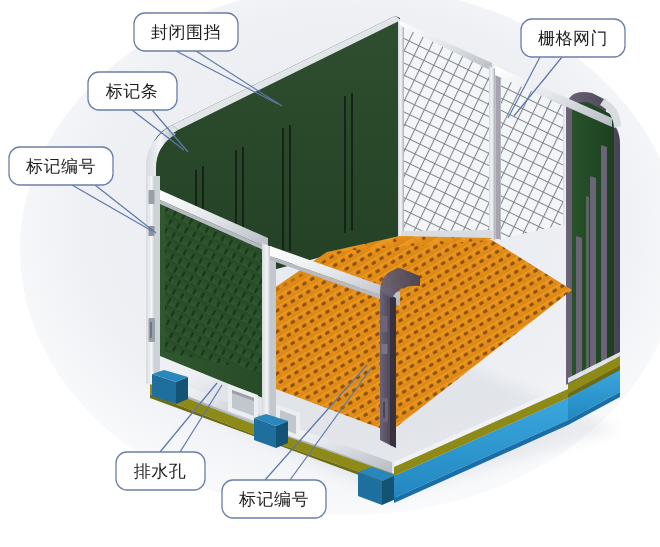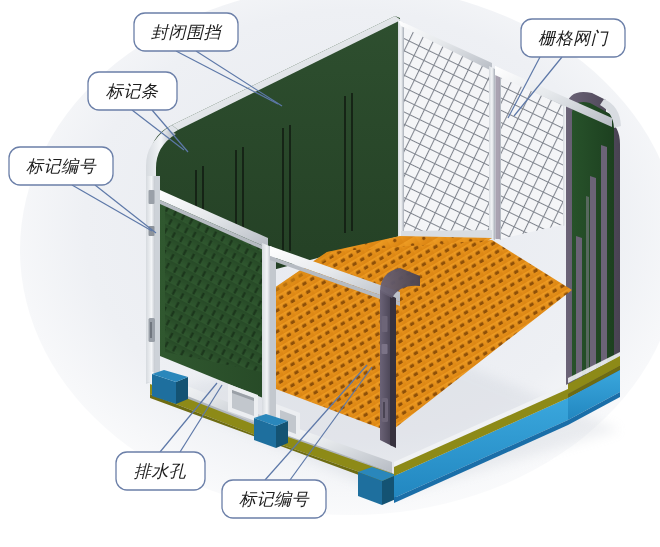--- a/index.html
+++ b/index.html
@@ -1,18 +1,18 @@
 <!DOCTYPE html>
 <html><head>
 <meta charset="utf-8">
 <style>
   html,body{margin:0;padding:0;background:#ffffff;}
   body{width:660px;height:547px;overflow:hidden;
        font-family:"DejaVu Sans","Liberation Sans",sans-serif;}
-  #stage{position:relative;width:660px;height:462px;background:#ffffff;font-style:italic;}
+  #stage{position:relative;width:660px;height:462px;background:#ffffff;}
   #scene{position:absolute;left:0;top:0;width:660px;height:547px;}
   .callout-text{
     font-family:"DejaVu Sans","Liberation Sans",sans-serif;
     font-size:17px;
     fill:#1c1c1c;
     dominant-baseline:middle;
     text-anchor:middle;
     letter-spacing:0.5px;
   }
 </style>

